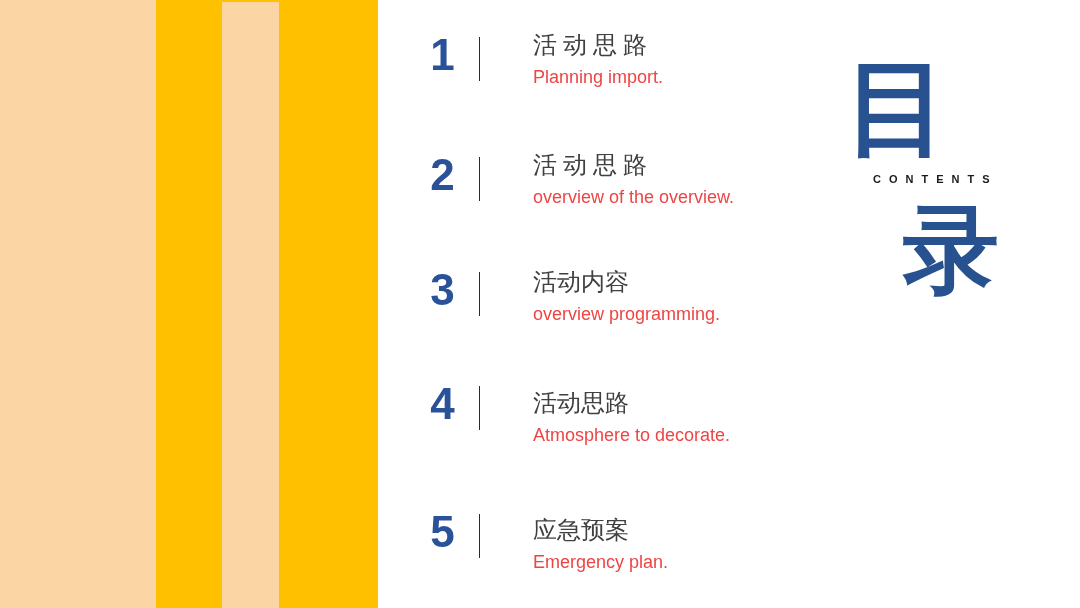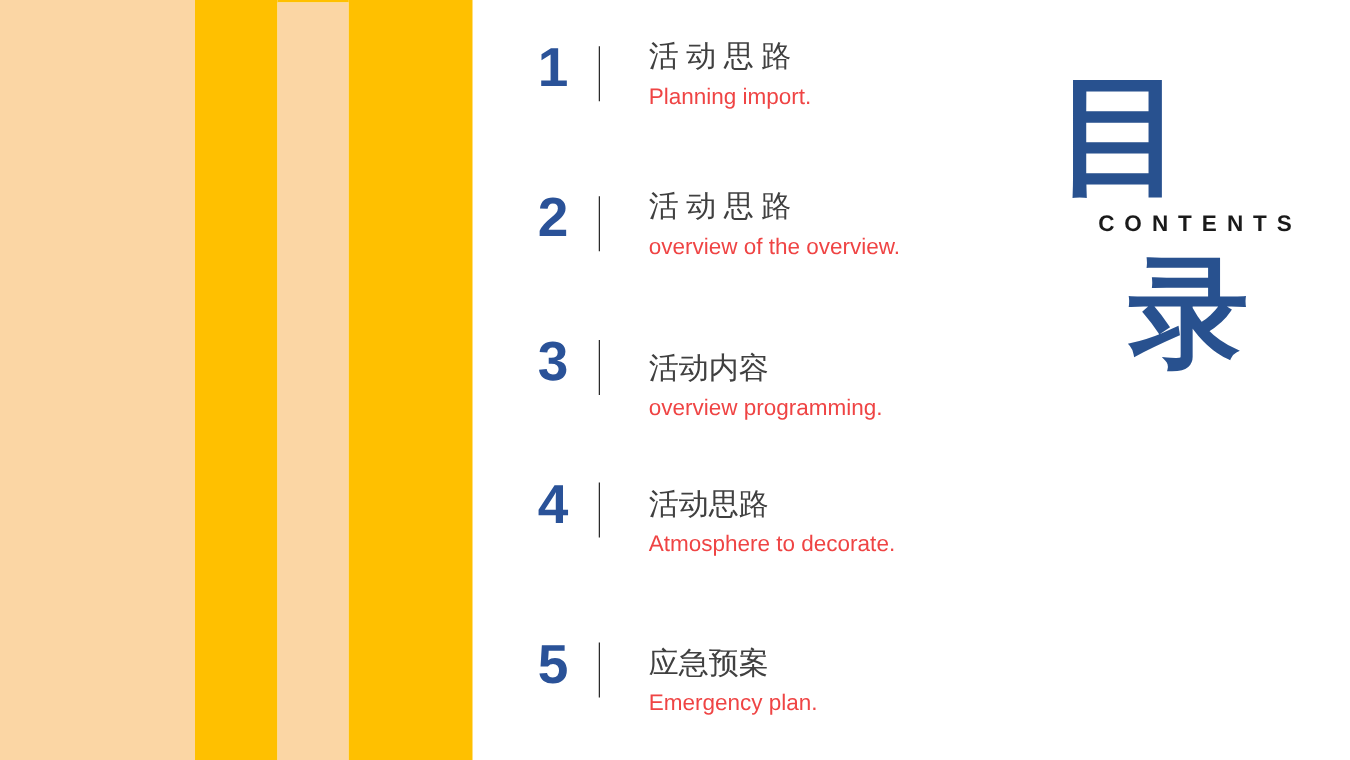--- a/index.html
+++ b/index.html
@@ -69,21 +69,21 @@
   .toc-item .rule {
     position: absolute;
     left: 59px;
     top: 4px;
     width: 1px;
     height: 44px;
     background: #2b2b2b;
   }
   .toc-item .txt {
     position: absolute;
-    left: 99px;
+    left: 113px;
     top: -6px;
     width: 300px;
   }
   .toc-item .cn {
     font-family: "DejaVu Sans", "Liberation Sans", sans-serif;
     font-size: 24px;
     line-height: 34px;
     color: #404040;
     white-space: nowrap;
   }
@@ -99,21 +99,21 @@
 
   
   .toc-item.i1 { top: 33px; }
   .toc-item.i2 { top: 153px; }
   .toc-item.i3 { top: 268px; }
   .toc-item.i4 { top: 382px; }
   .toc-item.i5 { top: 510px; }
 
   .toc-item.i1 .txt { top: -5px; }
   .toc-item.i2 .txt { top: -5px; }
-  .toc-item.i3 .txt { top: -3px; margin-top: 12px; }
+  .toc-item.i3 .txt { top: -3px; }
   .toc-item.i4 .txt { top: 4px; }
   .toc-item.i5 .txt { top: 3px; }
 
   
   .contents-mark {
     position: absolute;
     left: 845px;
     top: 56px;
     width: 200px;
     height: 240px;
@@ -128,24 +128,24 @@
     font-weight: bold;
     font-size: 104px;
     line-height: 104px;
     color: #28518F;
   }
   .cm-word {
     position: absolute;
     left: 20px;
     top: 114px;
     width: 182px;
-    text-align: center;
-    font-family: "Liberation Sans", "DejaVu Sans", sans-serif;
-    font-weight: bold;
-    font-size: 18px;
+    text-align: left;
+    font-family: "Liberation Sans", "DejaVu Sans", sans-serif;
+    font-weight: bold;
+    font-size: 11px;
     line-height: 18px;
     letter-spacing: 8px;
     text-indent: 8px;
     color: #1a1a1a;
   }
   .cm-glyph-bottom {
     position: absolute;
     left: 58px;
     top: 146px;
     width: 100px;

